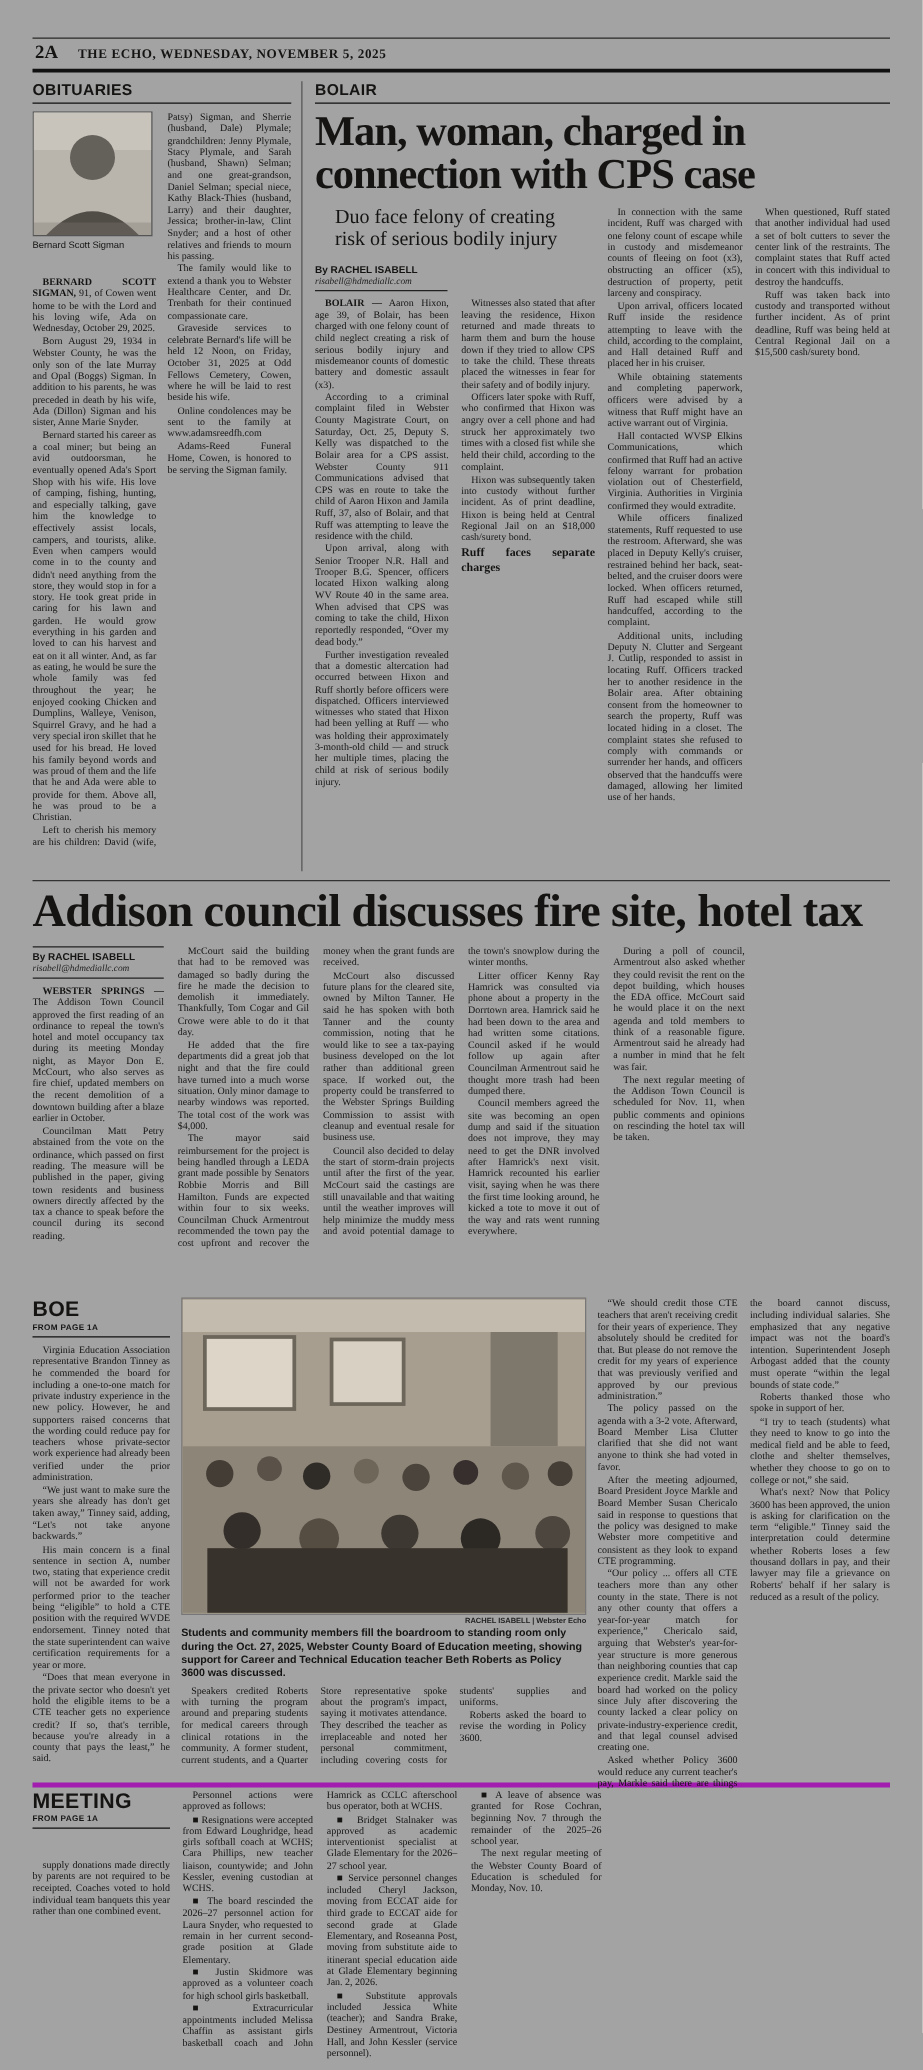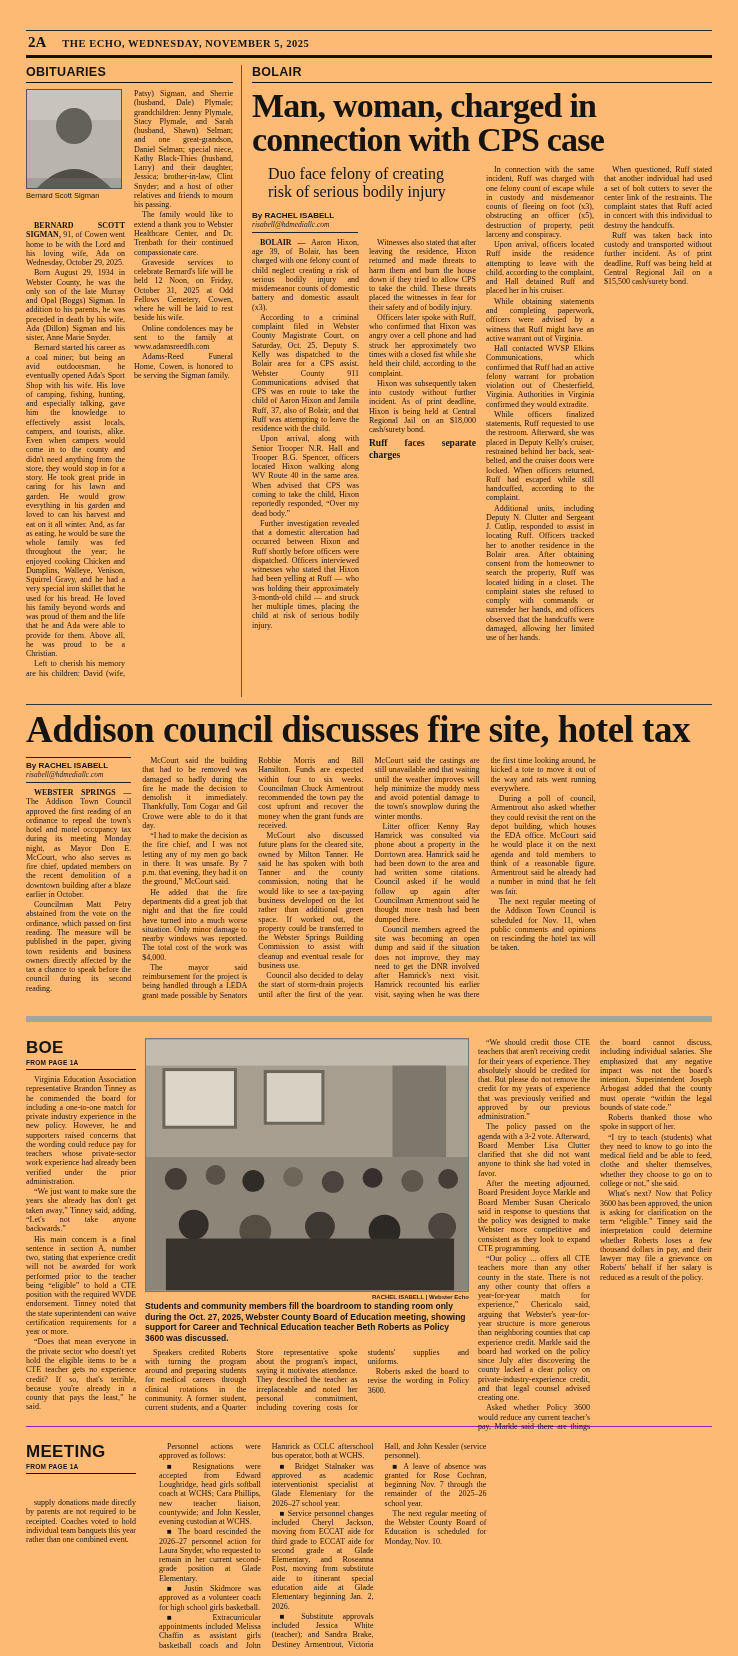--- a/index.html
+++ b/index.html
@@ -1,18 +1,18 @@
 <!DOCTYPE html>
 <html lang="en"><head>
 <meta charset="utf-8">
 <style>
   html,body{margin:0;padding:0;background:#dedbd4;}
   .page{
     width:738px;height:1656px;box-sizing:border-box;
-    background:#fdba74;color:#151413;
+    background:#a3a3a3;color:#151413;
     padding:30px 26px 8px 26px;overflow:hidden;position:relative;
     font-family:"Liberation Serif",serif;
   }
   
   .ph-row{display:flex;align-items:baseline;gap:16px;border-top:1.5px solid #2a2a28;border-bottom:3.5px solid #111;padding:3px 2px 4px;}
   .pagenum{font:700 15px "Liberation Serif",serif;}
   .masthead{font:700 10.5px "Liberation Serif",serif;letter-spacing:.5px;}
   
   .bodytext{font:8px/1.16 "Liberation Serif",serif;text-align:justify;hyphens:auto;}
   .para{margin:0 0 1px;text-indent:8px;}
@@ -50,21 +50,21 @@
   .boe-left{width:110px;}
   .boe-left-text{height:352px;overflow:hidden;}
   .boe-mid{width:324px;}
   .boe-photo{height:252px;border:1px solid #6b6competent458;border:1px solid #777;overflow:hidden;background:#a89f90;}
   .boe-photo svg{display:block;width:100%;height:100%;}
   .photo-credit{font:700 6px "Liberation Sans",sans-serif;text-align:right;margin:2px 0 1px;color:#222;}
   .photo-caption{font:700 8.5px/1.25 "Liberation Sans",sans-serif;margin:0 0 4px;}
   .boe-mid-text{height:74px;columns:3;column-gap:10px;column-fill:auto;overflow:hidden;}
   .boe-right{flex:1;height:396px;columns:2;column-gap:10px;column-fill:auto;overflow:hidden;}
   
-  .meeting{border-top:1px solid #a21caf;margin-top:8px;padding-top:15px;display:flex;gap:23px;height:228px;box-sizing:border-box;}
+  .meeting{border-top:4px solid #a21caf;margin-top:8px;padding-top:1px;display:flex;gap:10px;height:228px;box-sizing:border-box;}
   .meeting-left{width:110px;}
   .meeting-left-text{height:160px;overflow:hidden;margin-top:24px;}
   .meeting-body{flex:1;height:218px;columns:5;column-gap:11px;column-fill:auto;overflow:hidden;}
 </style>
 </head>
 <body>
 
 <div class="page">
 
   <header>
@@ -147,21 +147,20 @@
     <h1 class="headline-lg">Addison council discusses fire site, hotel tax</h1>
     <div class="addison-body bodytext">
       <div class="byline-block">
         <div class="byline">By RACHEL ISABELL</div>
         <div class="byline-email">risabell@hdmediallc.com</div>
       </div>
       <p class="para"><strong>WEBSTER SPRINGS —</strong><span> The Addison Town Council approved the first reading of an ordinance to repeal the town's hotel and motel occupancy tax during its meeting Monday night, as Mayor Don E. McCourt, who also serves as fire chief, updated members on the recent demolition of a downtown building after a blaze earlier in October.</span></p>
       <div>
           <p class="para">Councilman Matt Petry abstained from the vote on the ordinance, which passed on first reading. The measure will be published in the paper, giving town residents and business owners directly affected by the tax a chance to speak before the council during its second reading.</p>
           <p class="para">McCourt said the building that had to be removed was damaged so badly during the fire he made the decision to demolish it immediately. Thankfully, Tom Cogar and Gil Crowe were able to do it that day.</p>
-          <p class="para">“I had to make the decision as the fire chief, and I was not letting any of my men go back in there. It was unsafe. By 7 p.m. that evening, they had it on the ground,” McCourt said.</p>
           <p class="para">He added that the fire departments did a great job that night and that the fire could have turned into a much worse situation. Only minor damage to nearby windows was reported. The total cost of the work was $4,000.</p>
           <p class="para">The mayor said reimbursement for the project is being handled through a LEDA grant made possible by Senators Robbie Morris and Bill Hamilton. Funds are expected within four to six weeks. Councilman Chuck Armentrout recommended the town pay the cost upfront and recover the money when the grant funds are received.</p>
           <p class="para">McCourt also discussed future plans for the cleared site, owned by Milton Tanner. He said he has spoken with both Tanner and the county commission, noting that he would like to see a tax-paying business developed on the lot rather than additional green space. If worked out, the property could be transferred to the Webster Springs Building Commission to assist with cleanup and eventual resale for business use.</p>
           <p class="para">Council also decided to delay the start of storm-drain projects until after the first of the year. McCourt said the castings are still unavailable and that waiting until the weather improves will help minimize the muddy mess and avoid potential damage to the town's snowplow during the winter months.</p>
           <p class="para">Litter officer Kenny Ray Hamrick was consulted via phone about a property in the Dorrtown area. Hamrick said he had been down to the area and had written some citations. Council asked if he would follow up again after Councilman Armentrout said he thought more trash had been dumped there.</p>
           <p class="para">Council members agreed the site was becoming an open dump and said if the situation does not improve, they may need to get the DNR involved after Hamrick's next visit. Hamrick recounted his earlier visit, saying when he was there the first time looking around, he kicked a tote to move it out of the way and rats went running everywhere.</p>
           <p class="para">During a poll of council, Armentrout also asked whether they could revisit the rent on the depot building, which houses the EDA office. McCourt said he would place it on the next agenda and told members to think of a reasonable figure. Armentrout said he already had a number in mind that he felt was fair.</p>
           <p class="para">The next regular meeting of the Addison Town Council is scheduled for Nov. 11, when public comments and opinions on rescinding the hotel tax will be taken.</p>
         </div>
     </div>

